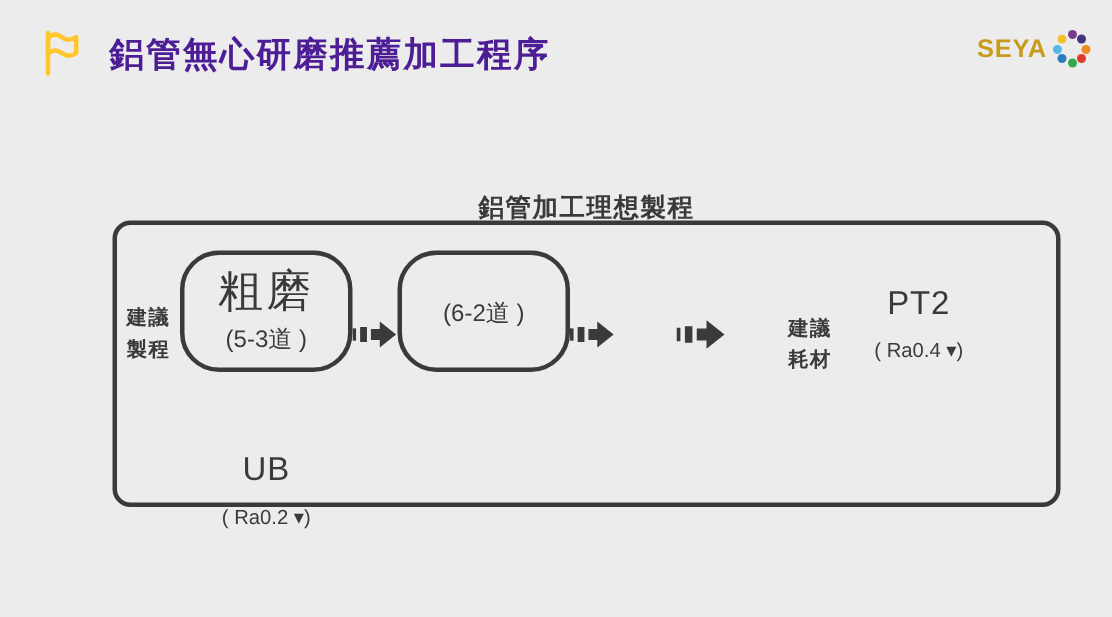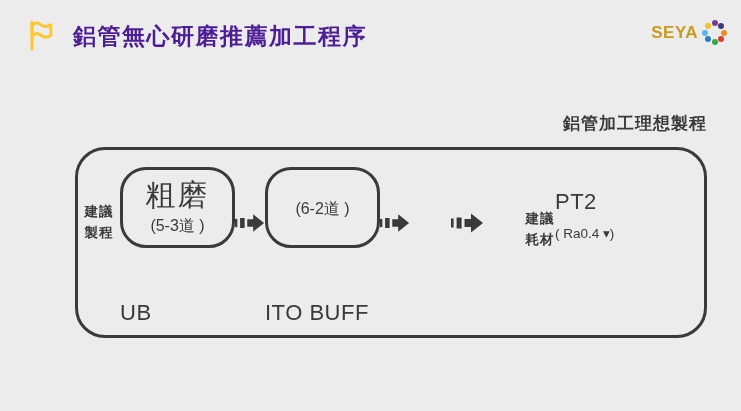--- a/index.html
+++ b/index.html
@@ -26,26 +26,26 @@
   .dot-1 { left:17px;   top:3.8px; }
   .dot-2 { left:19.8px; top:10.5px;}
   .dot-3 { left:17px;   top:17.2px;}
   .dot-4 { left:10.5px; top:20px;  }
   .dot-5 { left:3.8px;  top:17.2px;}
   .dot-6 { left:1px;    top:10.5px;}
   .dot-7 { left:3.8px;  top:3.8px; }
 
   
   .diagram-title {
-    position:absolute; left:75px; top:112px; width:632px;
-    text-align:right; font-size:17px; font-weight:700; letter-spacing:1px;
+    position:absolute; left:75px; top:127px; width:632px;
+    text-align:center; font-size:17px; font-weight:700; letter-spacing:1px;
   }
   .container {
     position:absolute; left:75px; top:147px; width:632px; height:191px;
-    border:3px solid #3a3a3a; border-radius:30px;
+    border:3px solid #3a3a3a; border-radius:12px;
   }
   .grid {
     display:grid;
     grid-template-columns:42px 115px 30px 115px 30px 115px 30px 115px;
     padding-top:17px;
   }
   .row-label {
     display:flex; flex-direction:column; justify-content:center; align-items:center;
     font-size:13.5px; font-weight:700; line-height:1.5; letter-spacing:1px;
   }
@@ -53,21 +53,21 @@
   .row-label.r2 { padding-top:14px; }
   .step-box {
     height:81px;
     border:3.5px solid #3a3a3a; border-radius:26px;
     display:flex; flex-direction:column; justify-content:center; align-items:center;
   }
   .step-name { font-size:30px; font-weight:500; letter-spacing:2px; line-height:1.15; }
   .step-passes { font-size:16px; font-weight:500; margin-top:3px; }
   .step-passes:empty { display:none; }
   .arrow-cell { height:111px; display:flex; align-items:center; justify-content:center; }
-  .consumable-cell { padding-top:23px; }
+  .consumable-cell { text-align:center; padding-top:23px; }
   .consumable-name { font-size:22px; font-weight:500; letter-spacing:0.5px; line-height:1.1; }
   .consumable-ra { font-size:13.5px; font-weight:500; margin-top:11px; }
   .consumable-name:empty, .consumable-ra:empty { display:none; }
 </style>
 </head>
 <body>
 
 <svg class="flag" width="27" height="31" viewBox="0 0 27 31">
   <path d="M4 2 V29" fill="none" stroke="#ffc72c" stroke-width="3" stroke-linecap="round"></path>
   <path d="M4 5.2 C7.2 2.4 10.2 2.4 13.2 4.8 C16.2 7.2 19.2 7.2 22.8 4.8 V15.4 C19.2 17.8 16.2 17.8 13.2 15.4 C10.2 13 7.2 13 4 15.8 Z" fill="none" stroke="#ffc72c" stroke-width="3" stroke-linejoin="round" stroke-linecap="round"></path>
@@ -138,24 +138,24 @@
       <span>耗材</span>
     </div>
 
     <div class="consumable-cell">
       <div class="consumable-name">PT2</div>
       <div class="consumable-ra">( Ra0.4 ▾)</div>
     </div>
     <div class="arrow-spacer"></div>
     <div class="consumable-cell">
       <div class="consumable-name">UB</div>
+      <div class="consumable-ra">( Ra0.2 ▾)</div>
     </div>
     <div class="arrow-spacer"></div>
     <div class="consumable-cell">
-      <div class="consumable-name">ITO BUFF</div>
     </div>
     <div class="arrow-spacer"></div>
     <div class="consumable-cell">
       
       
     </div>
 
   </div>
 </div>
 

